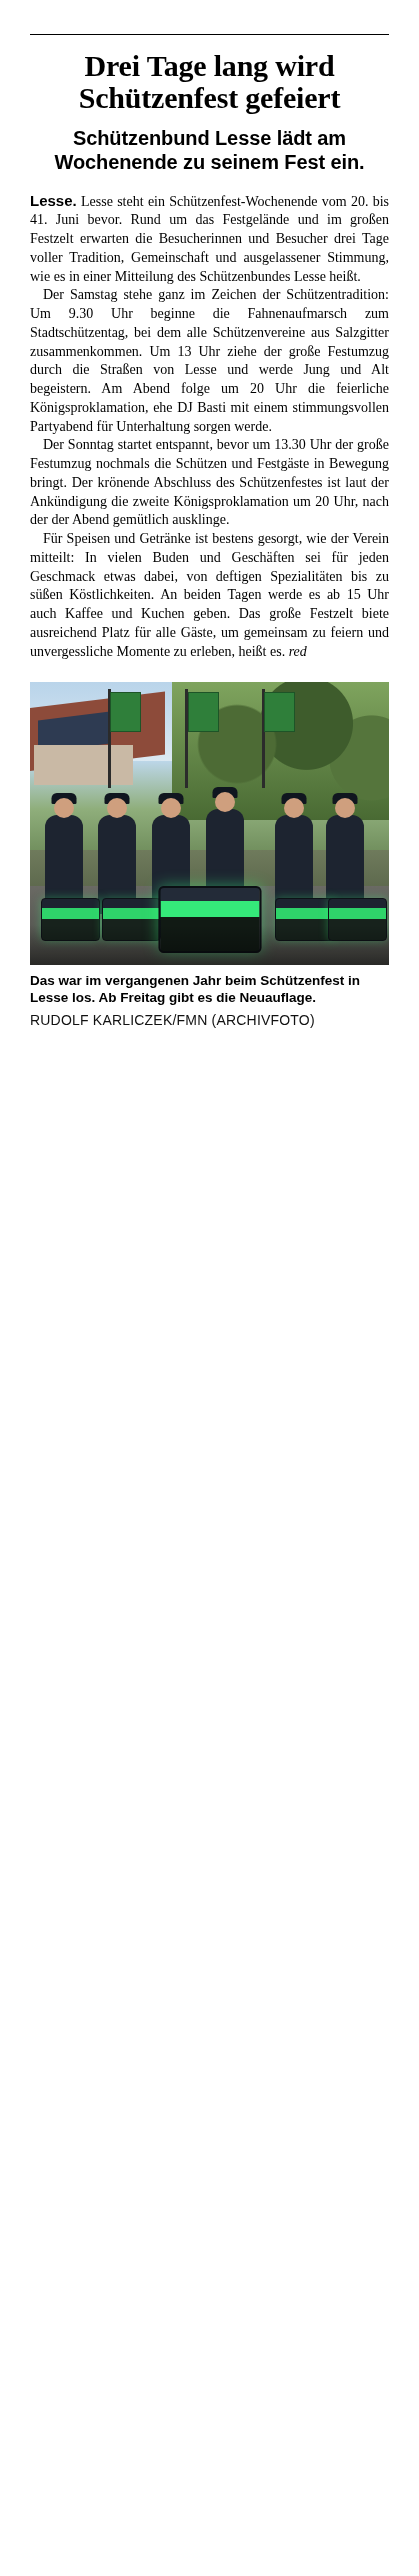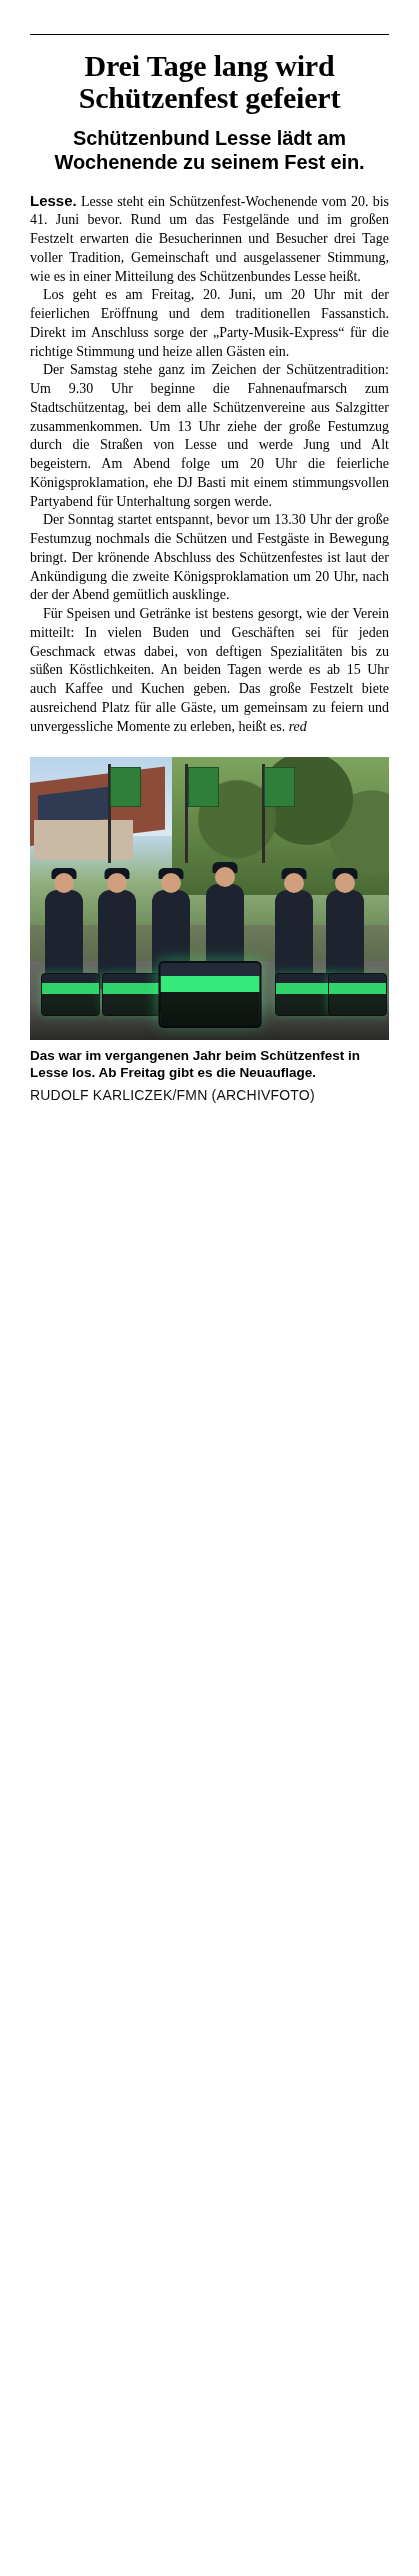--- a/index.html
+++ b/index.html
@@ -179,21 +179,20 @@
 <div class="page">
 
   <div class="rule-top"></div>
 
   <h1 class="headline">Drei Tage lang wird Schützenfest gefeiert</h1>
 
   <h2 class="subhead">Schützenbund Lesse lädt am Wochenende zu seinem Fest ein.</h2>
 
   <div class="body-text">
     <p class="first"><span class="dateline">Lesse.</span> <span>Lesse steht ein Schützenfest-Wochenende vom 20. bis 41. Juni bevor. Rund um das Festgelände und im großen Festzelt erwarten die Besucherinnen und Besucher drei Tage voller Tradition, Gemeinschaft und ausgelassener Stimmung, wie es in einer Mitteilung des Schützenbundes Lesse heißt.</span></p>
-    <p>Los geht es am Freitag, 20. Juni, um 20 Uhr mit der feierlichen Eröffnung und dem traditionellen Fassanstich. Direkt im Anschluss sorge der „Party-Musik-Express“ für die richtige Stimmung und heize allen Gästen ein.</p>
     <p>Der Samstag stehe ganz im Zeichen der Schützentradition: Um 9.30 Uhr beginne die Fahnenaufmarsch zum Stadtschützentag, bei dem alle Schützenvereine aus Salzgitter zusammenkommen. Um 13 Uhr ziehe der große Festumzug durch die Straßen von Lesse und werde Jung und Alt begeistern. Am Abend folge um 20 Uhr die feierliche Königsproklamation, ehe DJ Basti mit einem stimmungsvollen Partyabend für Unterhaltung sorgen werde.</p>
     <p>Der Sonntag startet entspannt, bevor um 13.30 Uhr der große Festumzug nochmals die Schützen und Festgäste in Bewegung bringt. Der krönende Abschluss des Schützenfestes ist laut der Ankündigung die zweite Königsproklamation um 20 Uhr, nach der der Abend gemütlich ausklinge.</p>
     <p><span>Für Speisen und Getränke ist bestens gesorgt, wie der Verein mitteilt: In vielen Buden und Geschäften sei für jeden Geschmack etwas dabei, von deftigen Spezialitäten bis zu süßen Köstlichkeiten. An beiden Tagen werde es ab 15 Uhr auch Kaffee und Kuchen geben. Das große Festzelt biete ausreichend Platz für alle Gäste, um gemeinsam zu feiern und unvergessliche Momente zu erleben, heißt es.</span> <em>red</em></p>
   </div>
 
   <div class="photo-wrap">
     <div class="photo">
       <div class="ph-sky"></div>
       <div class="ph-trees"></div>
       <div class="ph-roof"></div>

